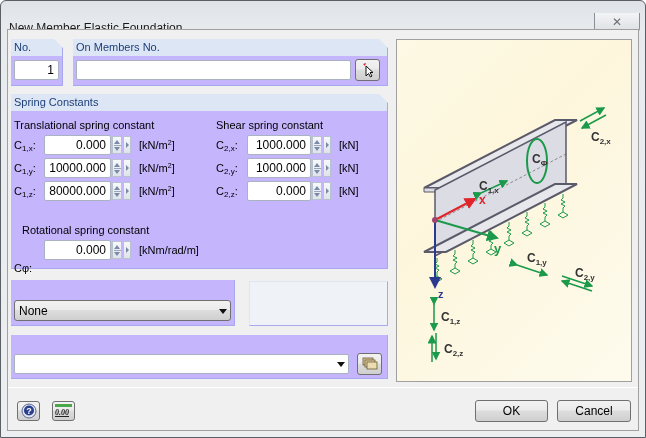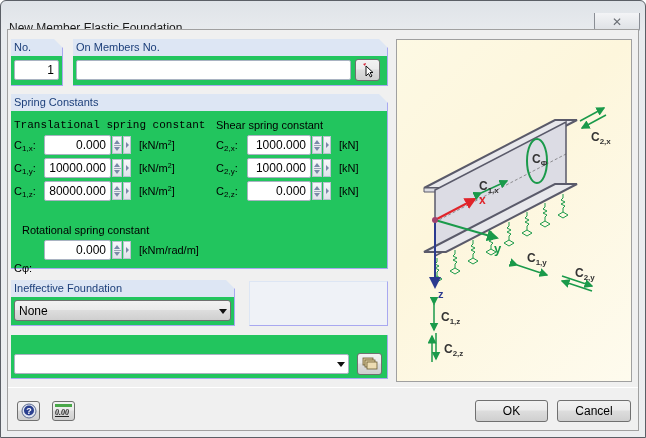--- a/index.html
+++ b/index.html
@@ -18,21 +18,21 @@
     border: 1px solid #8a8e95; border-top: none; border-radius: 0 0 4px 4px;
     background: linear-gradient(#f3f4f6, #dde0e4);
     display: flex; align-items: center; justify-content: center;
     color: #6b6f75; font-size: 12px;
   }
   .client {
     position: absolute; left: 6px; top: 28px; width: 632px; height: 402px;
     background: #f0f0f0; border: 1px solid #a0a0a0;
   }
 
-  .group { position: absolute; background: #22c55e; border-right: 1px solid #a8a8f0; border-bottom: 1px solid #a8a8f0; }
+  .group { position: absolute; background: #c4b5fd; border-right: 1px solid #a8a8f0; border-bottom: 1px solid #a8a8f0; }
   .group-head {
     position: absolute; left: 0; top: 0; right: 0; height: 17px;
     background: #dde6f4; color: #1c3f7a; padding: 2px 0 0 3px; font-size: 11px;
   }
   .group-head::after {
     content: ""; position: absolute; right: -1px; top: 0; width: 0; height: 0;
     border-top: 9px solid #f0f0f0; border-left: 9px solid transparent;
   }
 
   .input {
@@ -95,21 +95,21 @@
         <svg width="16" height="16" viewBox="0 0 16 16">
           <path d="M3 2 L6 1 L5 4 Z" fill="#d8283a"></path>
           <path d="M6 4 L6 14 L8.5 11.5 L10.5 15 L12 14 L10 10.5 L13 10.5 Z" fill="#fff" stroke="#111" stroke-width="1"></path>
         </svg>
       </div>
     </div>
 
     <div class="group" style="left:3px; top:64px; width:377px; height:175px;">
       <div class="group-head">Spring Constants</div>
 
-      <div class="label" style="left:3px; top:25px;font-family:Liberation Mono, monospace;">Translational spring constant</div>
+      <div class="label" style="left:3px; top:25px;">Translational spring constant</div>
       <div class="label" style="left:205px; top:25px;">Shear spring constant</div>
 
       <div>
         <div class="label" style="left:3px; top:45px;"><span>C</span><span class="sub">1,x</span>:</div>
         <div class="input" style="left:33px; top:41px; width:67px;">0.000</div>
         <div class="spin" style="left:101px; top:42px;">
             <span class="up"></span>
             <span class="mid"></span>
             <span class="dn"></span>
           </div>
@@ -179,21 +179,20 @@
       <div class="spin" style="left:101px; top:147px;">
           <span class="up"></span>
           <span class="mid"></span>
           <span class="dn"></span>
         </div>
       <div class="spinr" style="left:112px; top:147px;"></div>
       <div class="label" style="left:128px; top:150px;">[kNm/rad/m]</div>
     </div>
 
     <div class="group" style="left:3px; top:250px; width:224px; height:46px;">
-      <div class="group-head">Ineffective Foundation</div>
       <div class="select" style="left:3px; top:20px; width:217px; height:21px;">
         <span>None</span>
         <span class="caret" style="left:204px; top:8px;"></span>
       </div>
     </div>
 
     <div style="position:absolute; left:241px; top:251px; width:139px; height:45px; background:#eff2f7; border:1px solid #dde6f4; border-right:1px solid #a8a8f0; border-bottom:1px solid #a8a8f0;"></div>
 
     <div class="group" style="left:3px; top:305px; width:377px; height:44px;">
       <div class="input" style="left:3px; top:19px; width:335px; text-align:left;">

